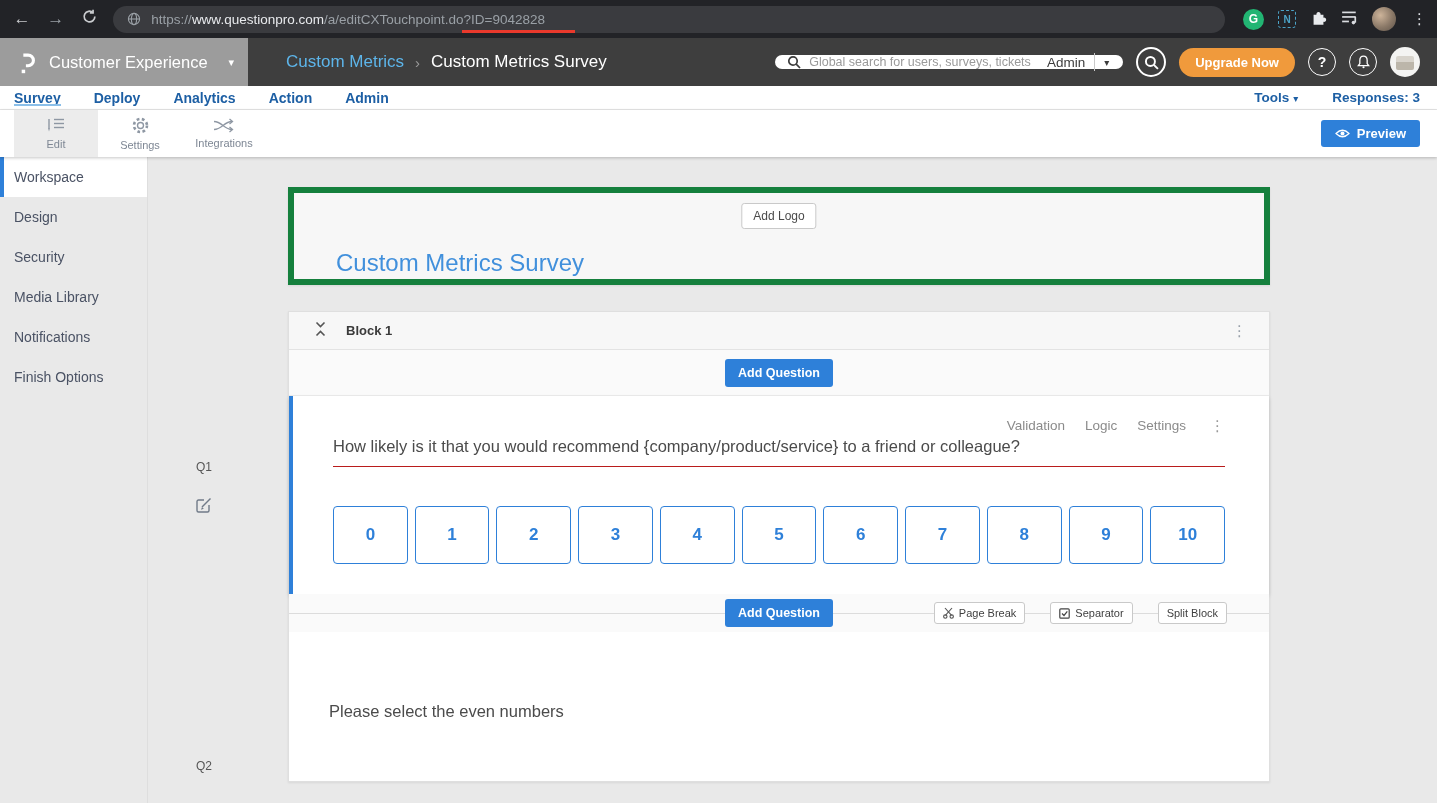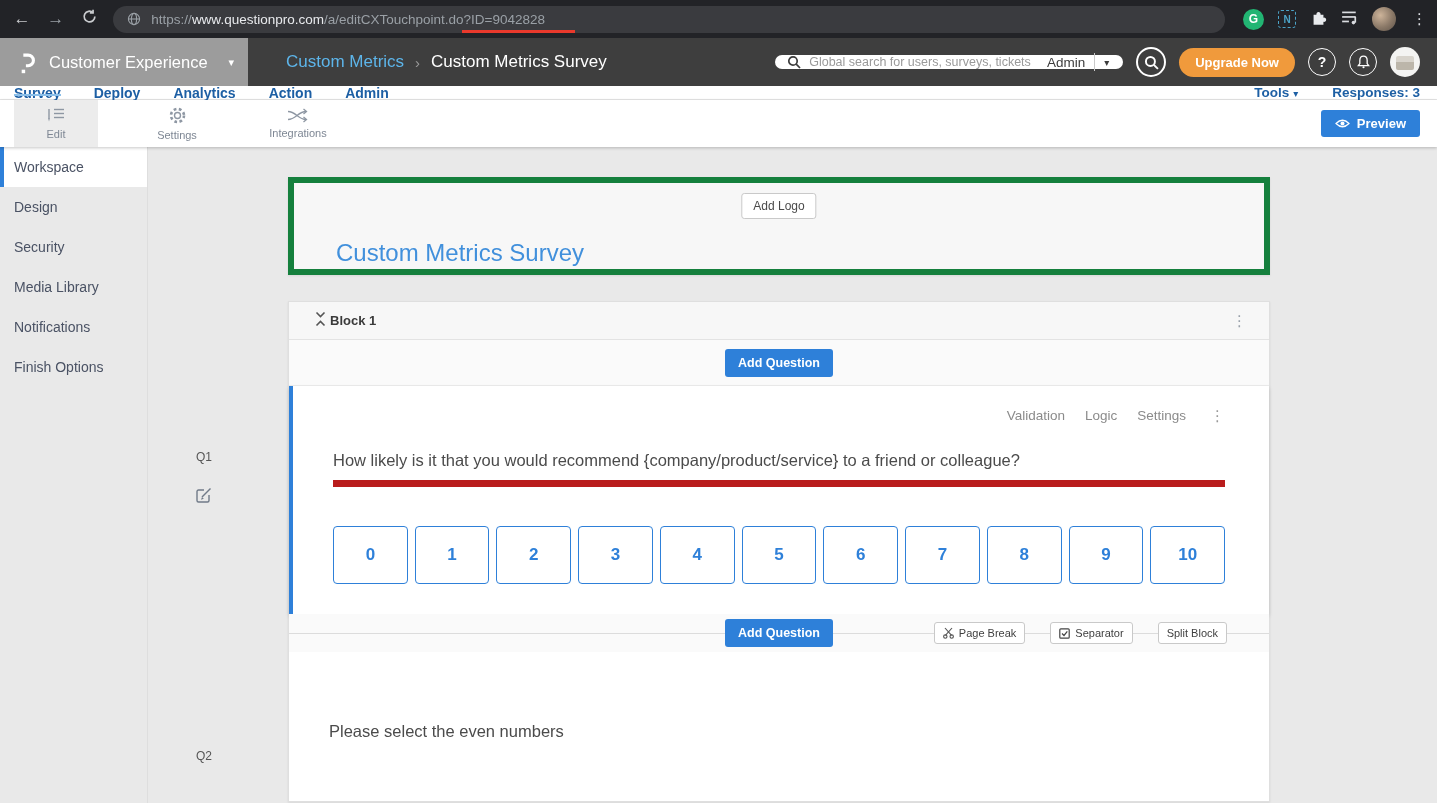--- a/index.html
+++ b/index.html
@@ -50,33 +50,33 @@
     align-items:center; justify-content:center; cursor:pointer; }
   .circle-sm { width:28px; height:28px; border-radius:50%; border:1.5px solid #fff; color:#fff;
     font-size:14px; font-weight:700; display:flex; align-items:center; justify-content:center; cursor:pointer; }
   .upgrade { height:29px; background:#f09a3c; border:none; border-radius:15px; color:#fff;
     font-size:13px; font-weight:700; padding:0 16px; cursor:pointer; font-family:inherit; }
   .hdr-avatar { width:30px; height:30px; border-radius:50%; background:#f4f4f2; position:relative; overflow:hidden; }
   .hdr-avatar::after { content:""; position:absolute; left:6px; top:9px; width:18px; height:14px;
     background:linear-gradient(180deg,#d8d4cc 0 40%, #bcb6aa 40% 100%); border-radius:2px; }
 
   
-  .nav-row { height:14px; background:#fff; border-bottom:1px solid #e6e6e6; display:flex;
+  .nav-row { height:24px; background:#fff; border-bottom:1px solid #e6e6e6; display:flex;
     align-items:center; padding:0 17px 0 14px; }
   .nav-tabs { display:flex; gap:33px; height:100%; }
   .nav-tab { color:#1d5fa4; font-size:14px; font-weight:700; display:flex; align-items:center;
     cursor:pointer; position:relative; }
   .nav-tab.active::after { content:""; position:absolute; left:0; right:0; bottom:3px; height:2px;
     background:#8bbfe9; }
   .nav-right { margin-left:auto; display:flex; gap:34px; color:#1d5fa4; font-size:13.5px; font-weight:700; }
   .nav-right .caret { font-size:10px; margin-left:4px; }
 
   
   .toolbar { height:47px; background:#fff; display:flex; box-shadow:0 1px 3px rgba(0,0,0,.22);
-    position:relative; z-index:5;gap:37px; }
+    position:relative; z-index:5; }
   .tool-tab { width:84px; display:flex; flex-direction:column; align-items:center; justify-content:center;
     gap:4px; font-size:11px; color:#7e8794; cursor:pointer; }
   .tool-tab:first-child { margin-left:14px; }
   .tool-tab.active { background:#ececec; }
   .tool-tab svg { stroke:#8e97a3; }
   .preview-btn { margin:auto 17px auto auto; background:#2e80d9; border:none; border-radius:3px;
     color:#fff; font-size:13px; font-weight:700; padding:6px 14px; display:flex; align-items:center;
     gap:7px; cursor:pointer; font-family:inherit; }
 
   
@@ -92,37 +92,37 @@
   .survey-card { margin-top:30px; height:98px; background:#f7f7f7; border:6px solid #15803d;
     box-shadow:0 1px 2px rgba(0,0,0,.08); position:relative; }
   .add-logo { position:absolute; top:10px; left:50%; transform:translateX(-50%); background:#fff;
     border:1px solid #c9c9c9; border-radius:3px; padding:5px 11px; font-size:12px; color:#4a4a4a;
     cursor:pointer; font-family:inherit; }
   .survey-title { position:absolute; left:42px; top:56px; font-size:24px; color:#4190dc; }
 
   .block-card { margin-top:26px; background:#fff; border:1px solid #dfdfdf;
     box-shadow:0 1px 2px rgba(0,0,0,.08); }
   .block-header { height:38px; background:#f7f7f7; border-bottom:1px solid #e3e3e3; display:flex;
-    align-items:center; padding:0 22px 0 26px; gap:4px; }
+    align-items:center; padding:0 22px 0 26px; gap:20px; }
   .block-title { font-size:13px; font-weight:700; color:#3a3a3a; }
   .kebab { color:#9aa1ab; font-size:15px; cursor:pointer; line-height:1; }
   .block-header .kebab { margin-left:auto; }
   .addq-row { height:46px; background:#fafafa; border-bottom:1px solid #ececec; display:flex;
     align-items:center; justify-content:center; }
   .btn-primary { background:#2e80d9; border:none; border-radius:3px; color:#fff; font-size:12.5px;
     font-weight:700; padding:7px 13px; cursor:pointer; font-family:inherit; }
 
   .q1-card { background:#fff; border-left:4px solid #2e80d9; box-shadow:0 2px 4px rgba(0,0,0,.14);
     padding:0 44px 30px 40px; position:relative; }
   .q-menu { display:flex; justify-content:flex-end; align-items:center; gap:20px; padding-top:22px;
     color:#8b8b8b; font-size:13.5px; }
   .q-menu span { cursor:pointer; }
   .q-menu .kebab { margin-left:4px; color:#999; }
-  .q-text { margin-top:28px; font-size:16.5px; color:#4b4b4b; padding-bottom:10px;
-    border-bottom:7px solid #b91c1c; }
+  .q-text { margin-top:4px; font-size:16.5px; color:#4b4b4b; padding-bottom:10px;
+    border-bottom:1px solid #b91c1c; }
   .nps { display:flex; gap:7px; margin-top:39px; }
   .nps-btn { flex:1; height:58px; border:1px solid #2e80d9; border-radius:4px; background:#fff;
     color:#2e80d9; font-size:17px; font-weight:700; display:flex; align-items:center;
     justify-content:center; cursor:pointer; }
   .scale-labels { display:flex; justify-content:space-between; margin-top:24px; font-size:13.5px;
     color:#7b7b7b; }
 
   .divider-row { height:38px; background:#fafafa; position:relative; display:flex; align-items:center;
     justify-content:center; }
   .divider-row::before { content:""; position:absolute; left:0; right:0; top:50%; height:1px;

